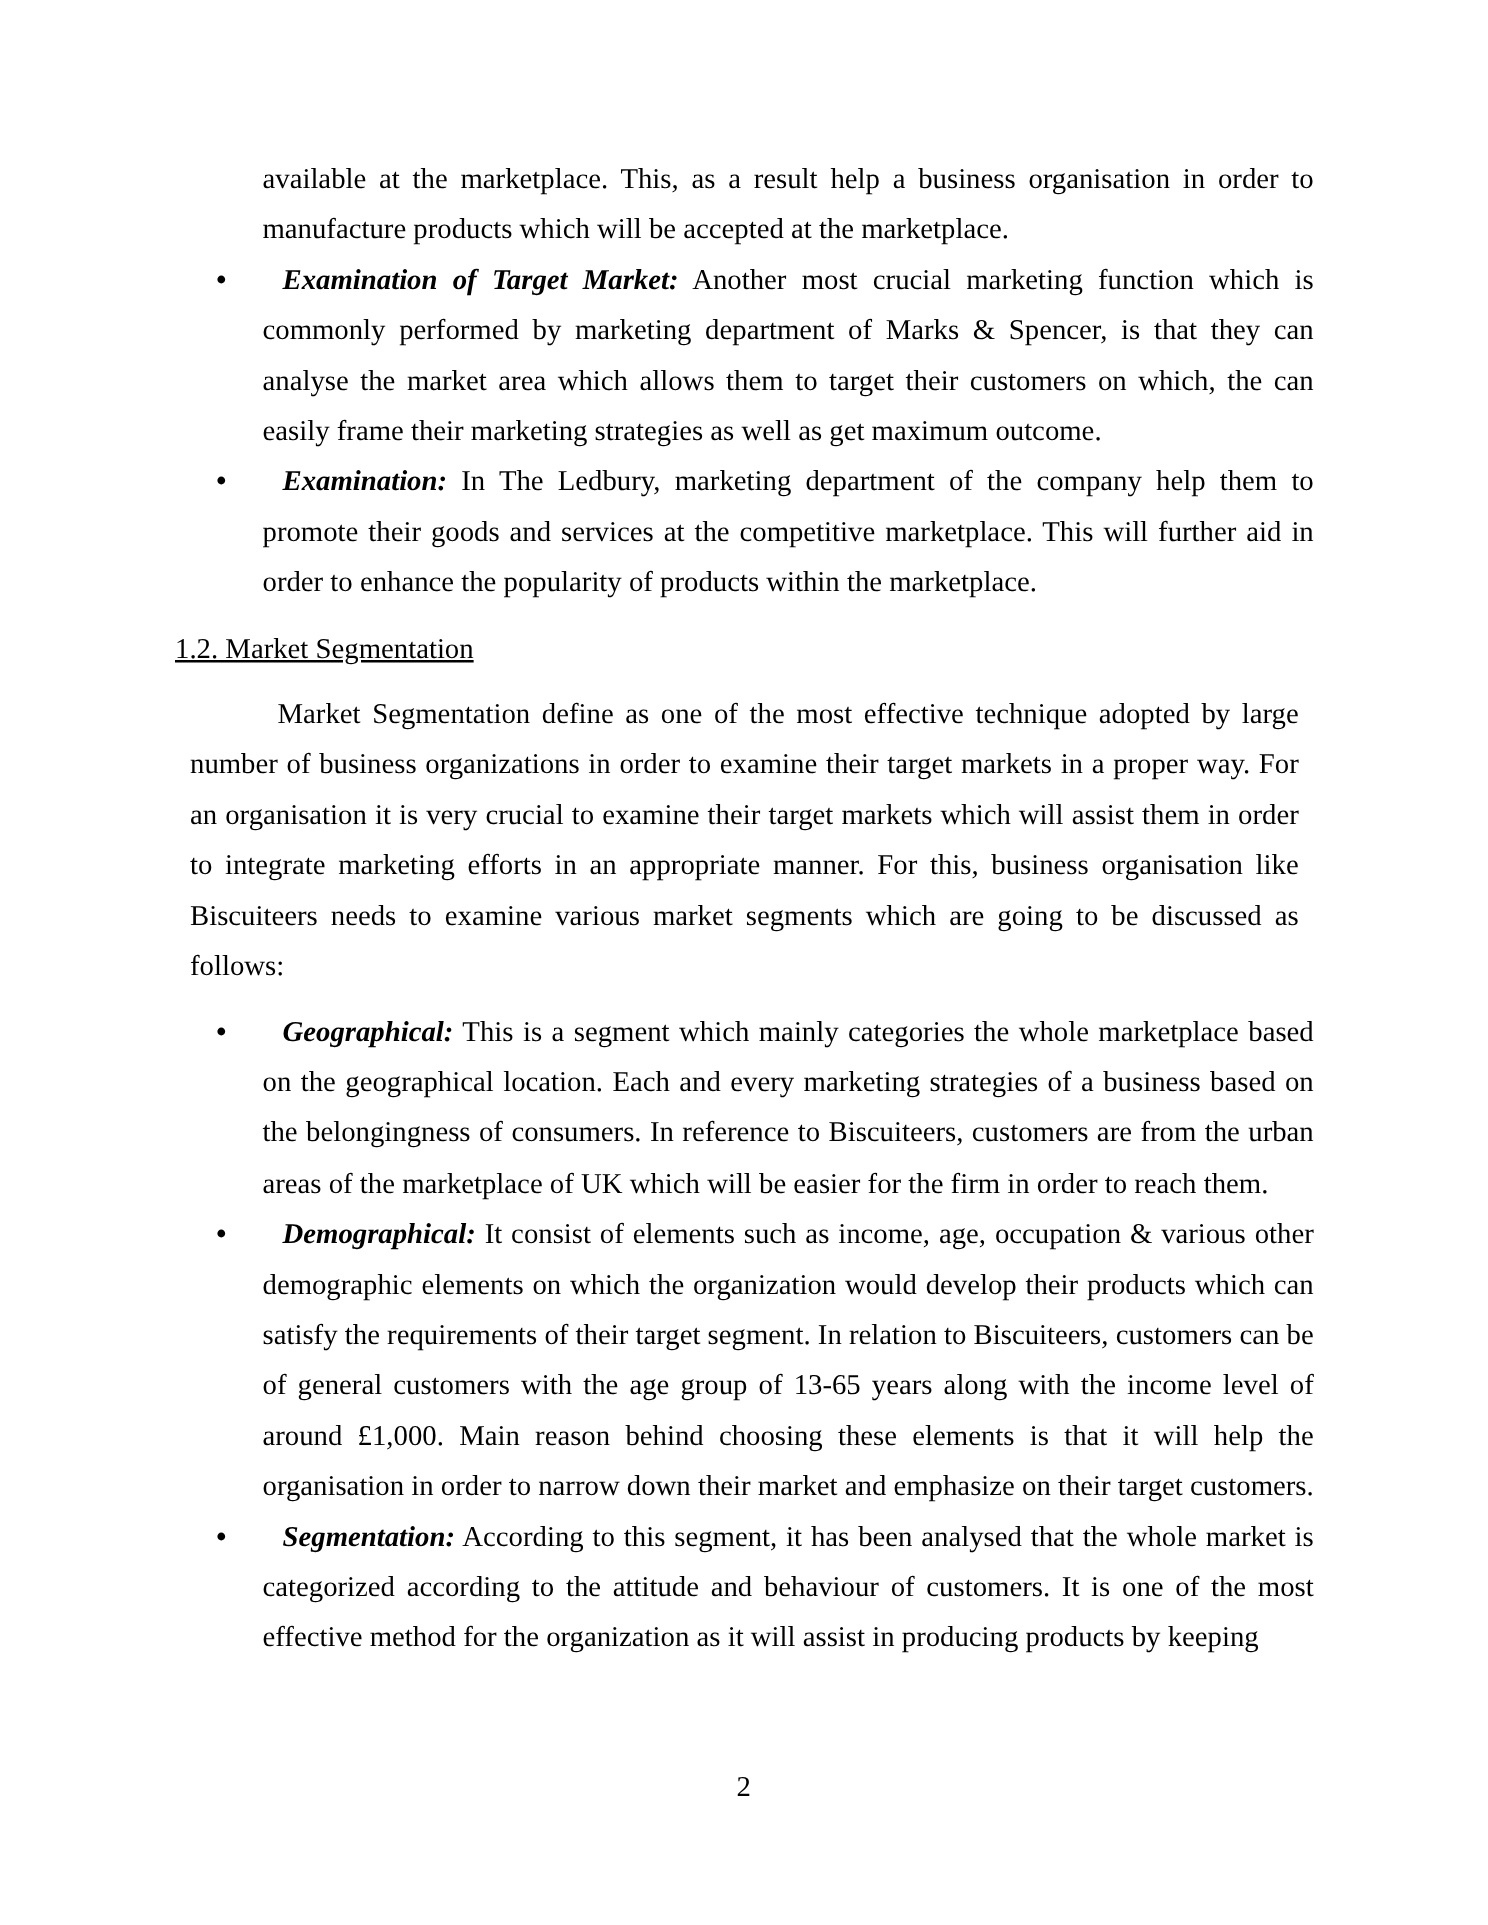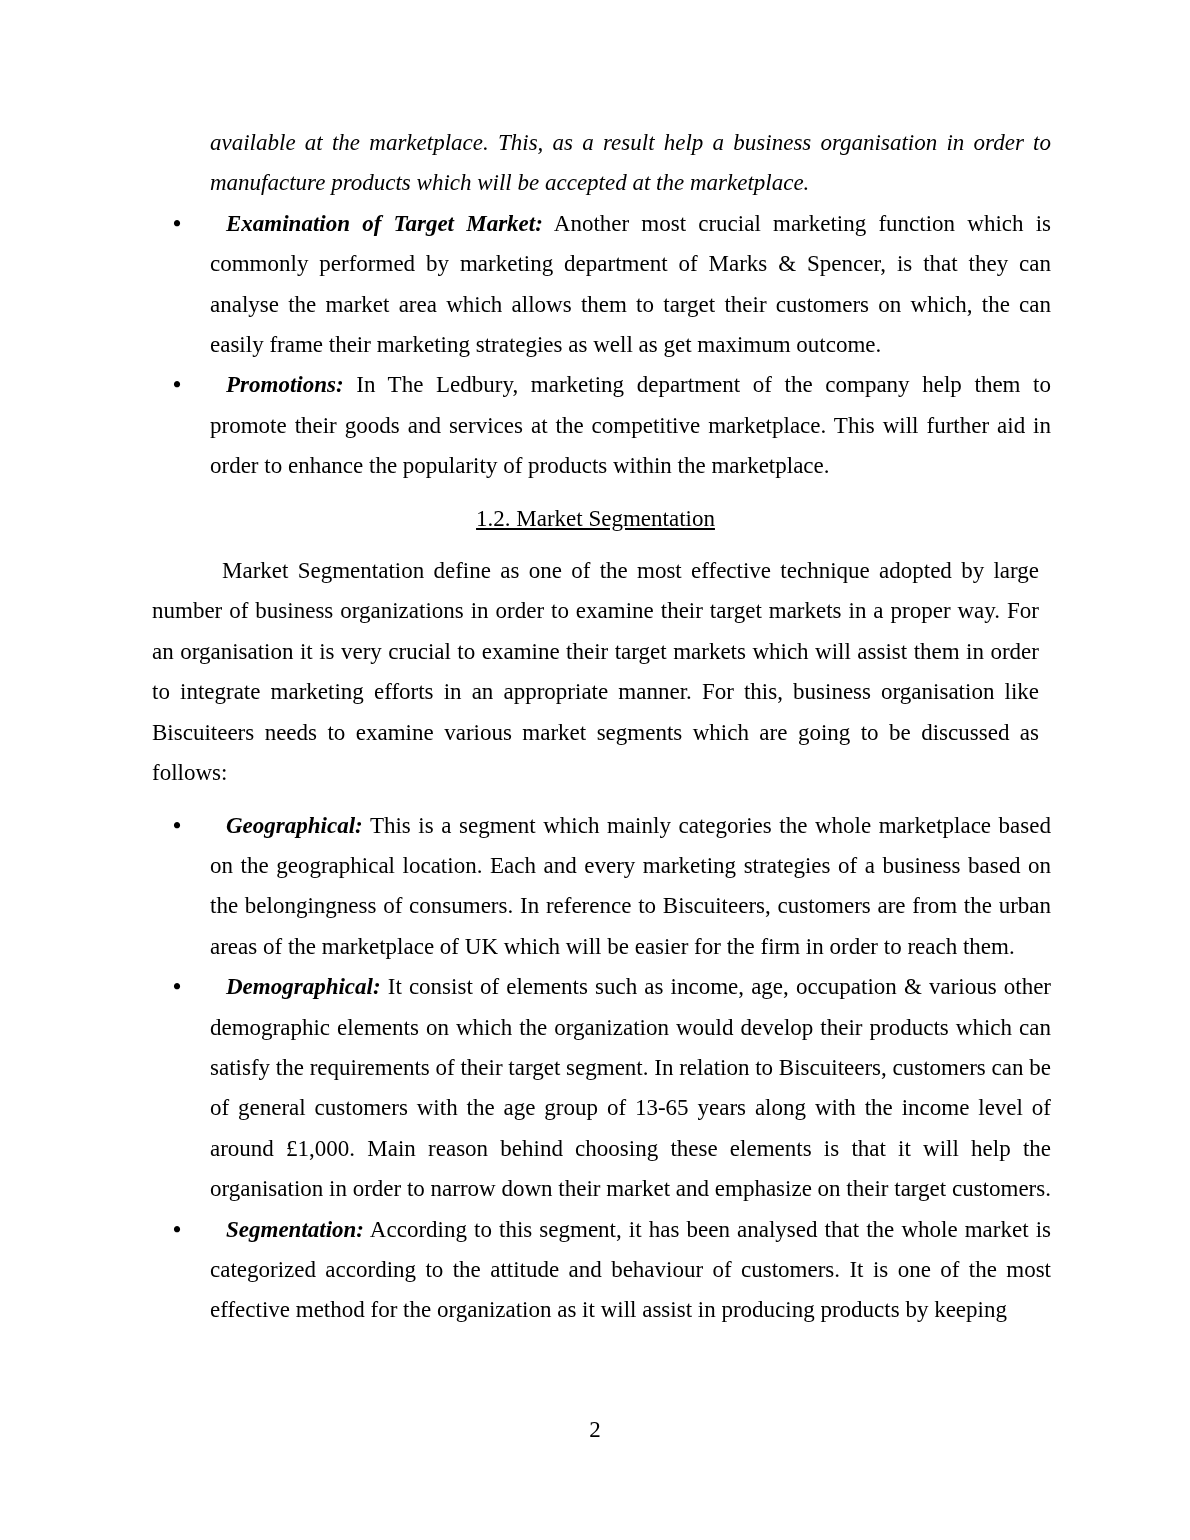--- a/index.html
+++ b/index.html
@@ -19,21 +19,20 @@
     position: absolute;
     left: 140px;
     top: 123px;
     width: 911px;
     font-size: 23px;
     line-height: 40.4px;
     text-align: justify;
   }
   .cont-para {
     margin: 0 0 0 70px;
-    font-style: italic;
   }
   ul.bullet-list {
     list-style: none;
     margin: 0;
     padding: 0;
   }
   ul.bullet-list > li {
     position: relative;
     padding-left: 70px;
   }
@@ -47,21 +46,21 @@
     font-weight: bold;
     font-style: italic;
     margin-left: 16px;
   }
   .section-heading {
     font-size: 23px;
     font-weight: normal;
     text-decoration: underline;
     margin: 12px 0 0 0;
     line-height: 40.4px;
-    text-align: center;
+    text-align: left;
   }
   .section-para {
     margin: 12px;
     text-indent: 70px;
   }
   .page-footer {
     position: absolute;
     top: 1410px;
     left: 0;
     width: 100%;
@@ -72,21 +71,21 @@
 </style>
 </head>
 <body>
 
 <div class="page-body">
 
   <p class="cont-para">available at the marketplace. This, as a result help a business organisation in order to manufacture products which will be accepted at the marketplace.</p>
 
   <ul class="bullet-list">
     <li><span class="bullet">•</span><span class="lead">Examination of Target Market:</span> <span>Another most crucial marketing function which is commonly performed by marketing department of Marks &amp; Spencer, is that they can analyse the market area which allows them to target their customers on which, the can easily frame their marketing strategies as well as get maximum outcome.</span></li>
-    <li><span class="bullet">•</span><span class="lead">Promotions:</span> <span>In The Ledbury, marketing department of the company help them to promote their goods and services at the competitive marketplace. This will further aid in order to enhance the popularity of products within the marketplace.</span></li>
+    <li><span class="bullet">•</span><span class="lead">Examination:</span> <span>In The Ledbury, marketing department of the company help them to promote their goods and services at the competitive marketplace. This will further aid in order to enhance the popularity of products within the marketplace.</span></li>
   </ul>
 
   <h2 class="section-heading">1.2. Market Segmentation</h2>
 
   <p class="section-para">Market Segmentation define as one of the most effective technique adopted by large number of business organizations in order to examine their target markets in a proper way. For an organisation it is very crucial to examine their target markets which will assist them in order to integrate marketing efforts in an appropriate manner. For this, business organisation like Biscuiteers needs to examine various market segments which are going to be discussed as follows:</p>
 
   <ul class="bullet-list">
     <li><span class="bullet">•</span><span class="lead">Geographical:</span> <span>This is a segment which mainly categories the whole marketplace based on the geographical location. Each and every marketing strategies of a business based on the belongingness of consumers.  In reference to Biscuiteers, customers are from the urban areas of the marketplace of UK which will be easier for the firm in order to reach them.</span></li>
     <li><span class="bullet">•</span><span class="lead">Demographical:</span> <span>It consist of elements such as income, age, occupation &amp; various other demographic elements on which the organization would develop their products which can satisfy the requirements of their target segment. In relation to Biscuiteers, customers can be of general customers with the age group of 13-65 years along with the income level of around £1,000. Main reason behind choosing these elements is that it will help the organisation in order to narrow down their market and emphasize on their target customers.</span></li>
     <li><span class="bullet">•</span><span class="lead">Segmentation:</span> <span>According to this segment, it has been analysed that the whole market is categorized according to the attitude and behaviour of customers. It is one of the most effective method for the organization as it will assist in producing products by keeping</span></li>

